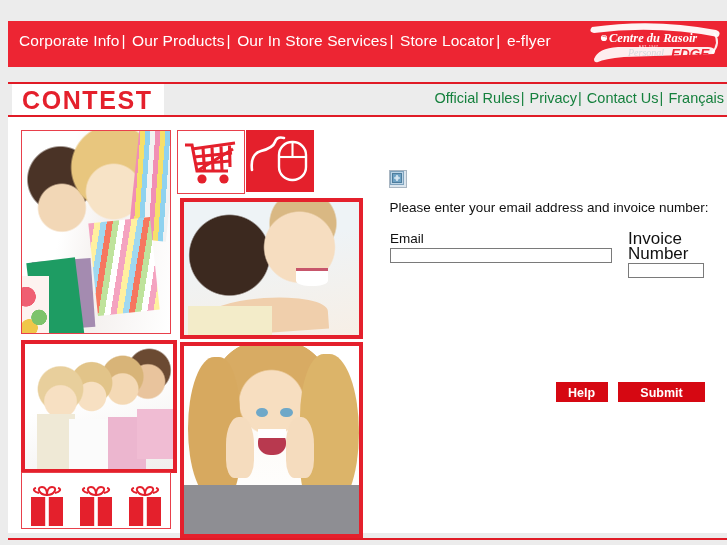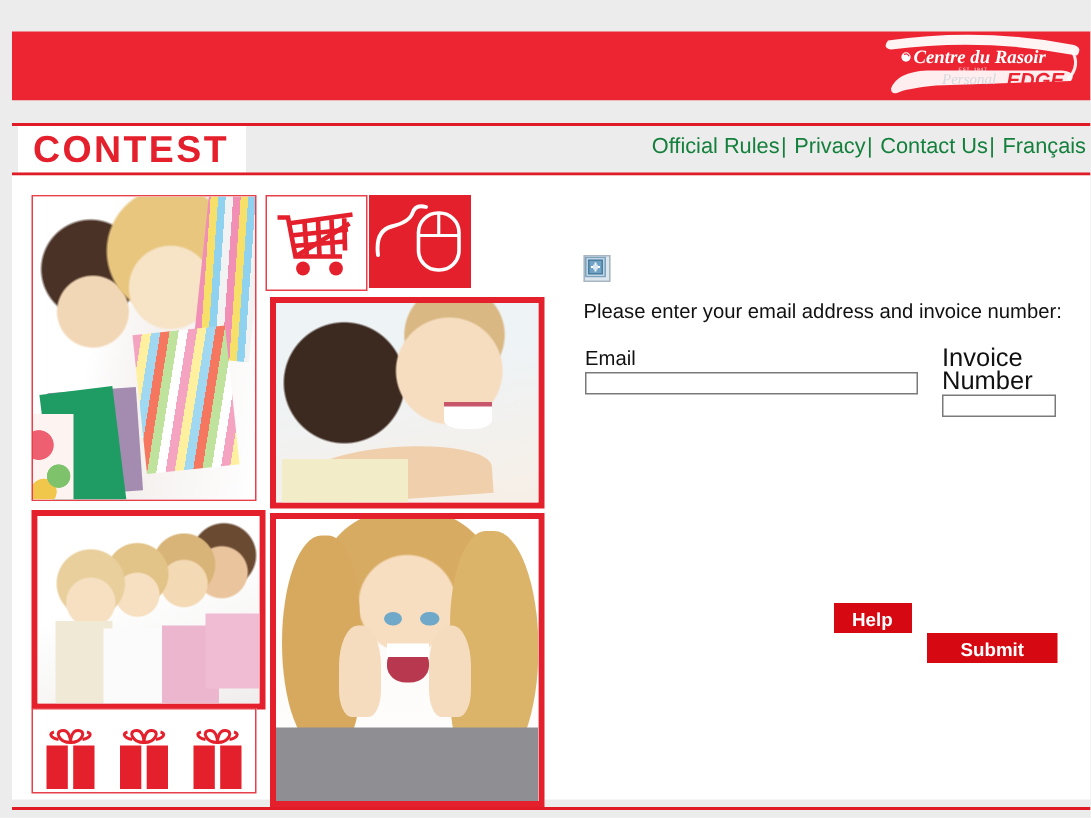--- a/index.html
+++ b/index.html
@@ -243,20 +243,21 @@
     background: #dce6ee;
     position: relative;
     display: block;
   }
   #broken-image-icon svg { display:block; }
 
   #form-instruction {
     margin-top: 12px;
     font-size: 13.5px;
     color: #111111;
+    text-align: center;
   }
   .field-labels {
     margin-top: 16px;
     position: relative;
     height: 46px;
   }
   #label-email {
     position: absolute; left: 1px; top: 0;
     font-size: 13.5px; color:#111;text-align:right;
   }
@@ -297,28 +298,35 @@
     font-size: 12.5px;
     font-weight: bold;
     border: none;
     height: 20px;
     line-height: 20px;
     text-align: center;
     cursor: pointer;
     vertical-align: middle;
   }
   #btn-help   { width: 52px; margin-right: 6px; }
-  #btn-submit { width: 87px; margin-top: 40px; }
+  #btn-submit { width: 87px; }
 </style>
 </head>
 <body>
 
 <div id="page">
 
   <div id="topbar">
+    <div id="nav-links">
+      <span>Corporate Info</span><span class="sep">|</span>
+      <span>Our Products</span><span class="sep">|</span>
+      <span>Our In Store Services</span><span class="sep">|</span>
+      <span>Store Locator</span><span class="sep">|</span>
+      <span>e-flyer</span>
+    </div>
 
     <div id="logo">
       <svg viewBox="0 0 140 46" xmlns="http://www.w3.org/2000/svg" aria-hidden="true">
         <path d="M8 6 Q70 -3 132 9 Q138 11 134 16 Q72 4 10 12 Q4 11 8 6 Z" fill="#ffffff" opacity="0.95"></path>
         <path d="M130 12 Q137 22 128 32" stroke="#ffffff" stroke-width="2" fill="none" opacity="0.9"></path>
         <circle cx="20" cy="17" r="3.1" fill="#ffffff"></circle>
         <path d="M18.6 15.4 q2.4 -1.4 3.4 1.1" stroke="#ed2533" stroke-width="0.8" fill="none"></path>
         <text x="25" y="21" font-family="Liberation Serif, serif" font-size="12.5" font-style="italic" font-weight="bold" fill="#ffffff">Centre du Rasoir</text>
         <text x="55" y="26.5" font-family="Liberation Sans, sans-serif" font-size="3.2" fill="#ffffff" letter-spacing="0.5">EST. 1947</text>
         <path d="M10 38 Q14 27 34 26 L124 26 Q134 27 130 33 L40 36 Q20 38 14 41 Q10 42 10 38 Z" fill="#ffffff" opacity="0.92"></path>

